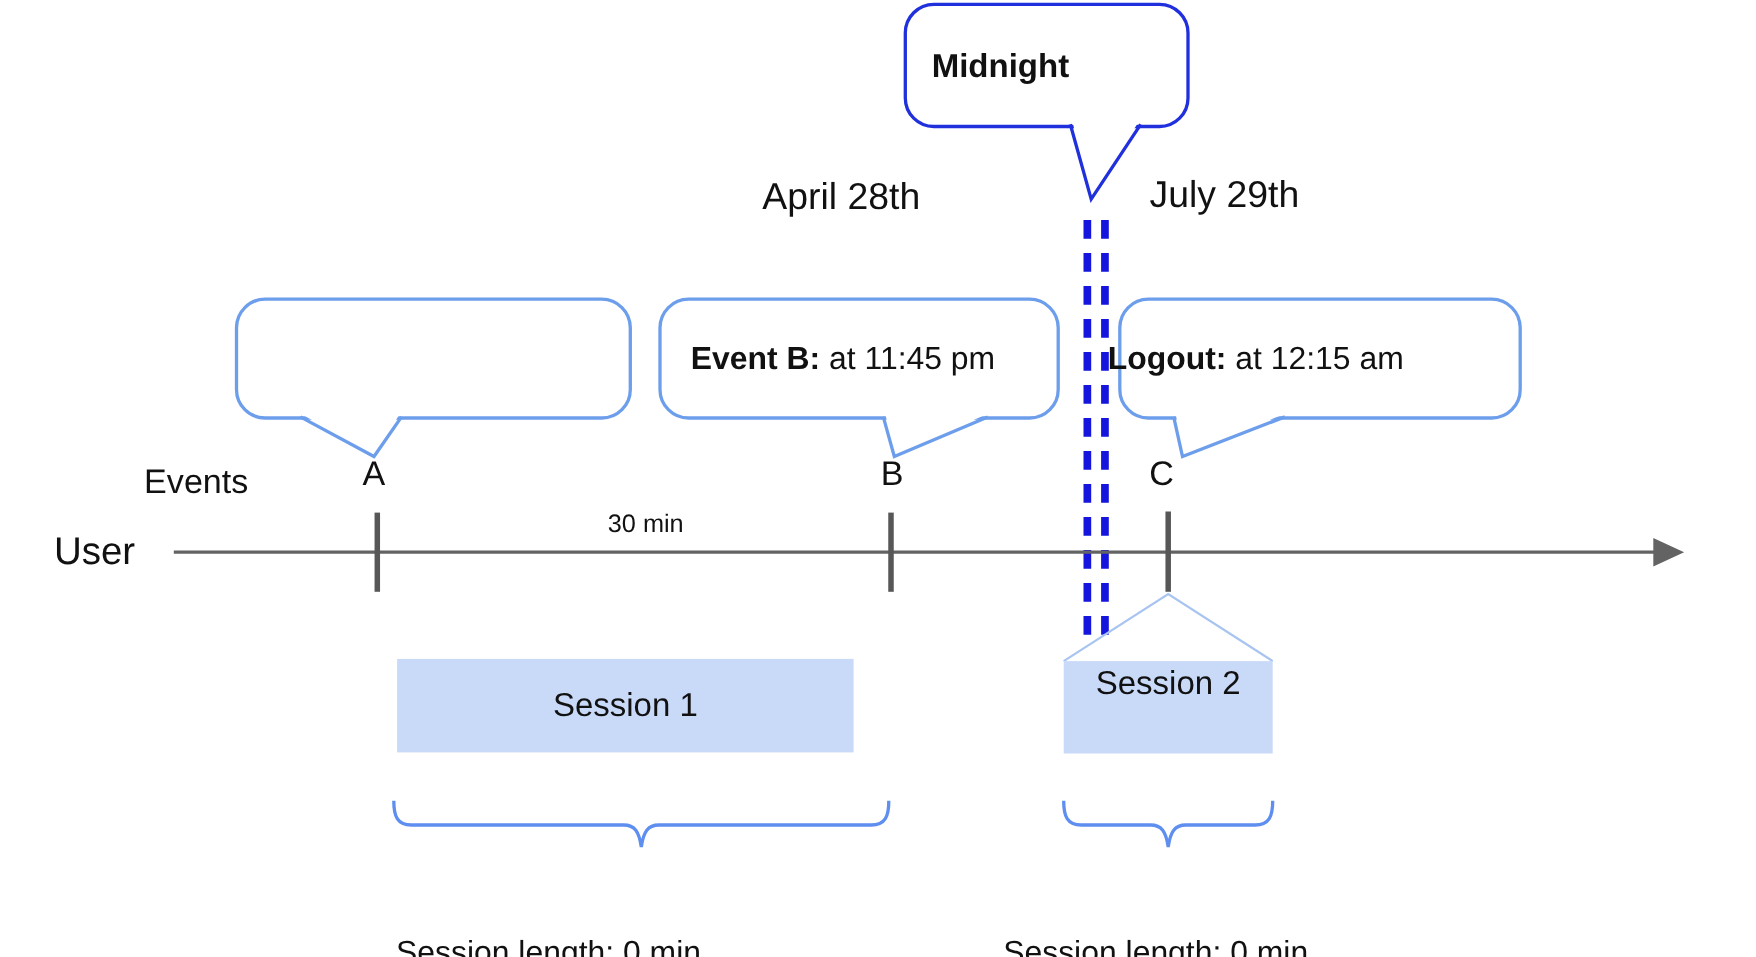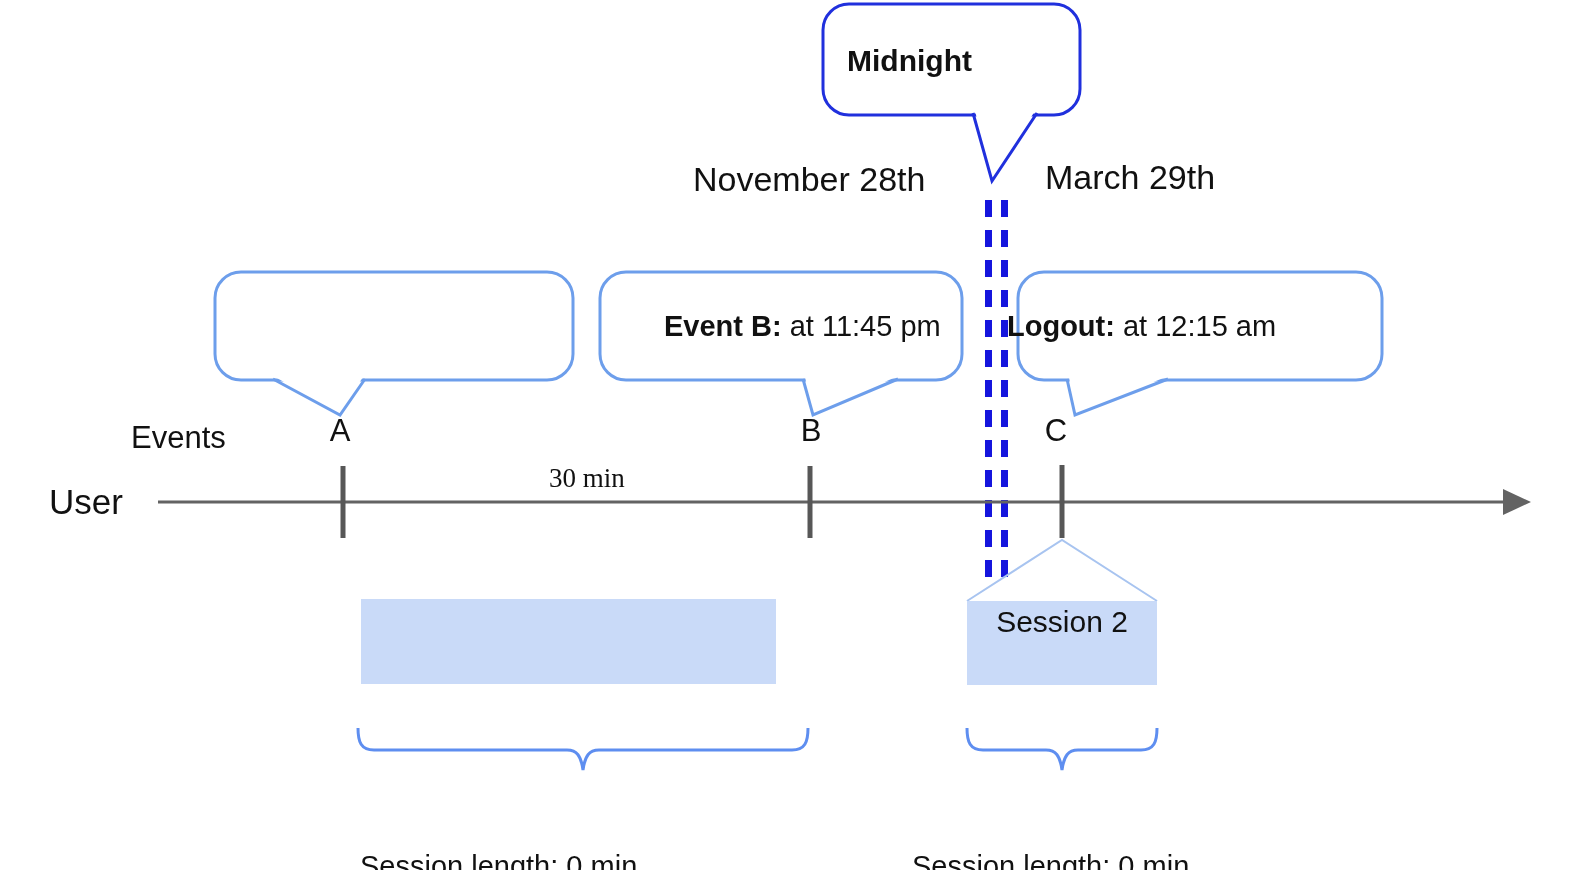--- a/index.html
+++ b/index.html
@@ -13,21 +13,21 @@
   }
   #shapes{position:absolute;left:0;top:0;}
   .txt{position:absolute;white-space:nowrap;}
   .bubble-text{font-size:29px;}
   .bubble-text b{font-weight:bold;}
   .midnight-text{font-size:30px;font-weight:bold;}
   .date-label{font-size:34px;}
   .axis-label{font-size:31px;}
   .user-label{font-size:35px;}
   .event-letter{font-size:31px;transform:translateX(-50%);}
-  .interval-label{font-size:27px;transform:translateX(-50%);font-family:Liberation Serif, serif;}
+  .interval-label{font-size:23px;transform:translateX(-50%);}
   .session-name{
     position:absolute;display:flex;align-items:center;justify-content:center;
     font-size:30px;
   }
   .session-length{font-size:29px;margin-top:40px;}
 </style>
 </head>
 <body>
 
 <div id="canvas">
@@ -64,37 +64,38 @@
     <rect x="1018" y="272" width="364" height="108" rx="26" fill="#ffffff" stroke-width="3" stroke="#6d9eeb"></rect>
     <polygon points="1069,377 1075,413 1166,377" fill="#ffffff"></polygon>
     <polyline points="1067,379 1075,415 1168,379" fill="none" stroke-width="3" stroke="#6d9eeb"></polyline>
 
     <path d="M358,728 C358,742 361,750 374,750 L567,750 C577,750 581,756 583,770 C585,756 589,750 599,750 L792,750 C805,750 808,742 808,728" fill="none" stroke-width="3" stroke="#5e8ef0"></path>
     <path d="M967,728 C967,742 970,750 983,750 L1046,750 C1056,750 1060,756 1062,770 C1064,756 1068,750 1078,750 L1141,750 C1154,750 1157,742 1157,728" fill="none" stroke-width="3" stroke="#5e8ef0"></path>
   </svg>
 
   <div class="txt midnight-text" style="left:847px;top:44px;">Midnight</div>
 
-  <div class="txt date-label" style="left:693px;top:160px;">November 28th</div>
-  <div class="txt date-label" style="left:1045px;top:158px;">March 29th</div>
+  <div class="txt date-label" style="left:693px;top:160px;">April 28th</div>
+  <div class="txt date-label" style="left:1045px;top:158px;">July 29th</div>
 
-  <div class="txt bubble-text" style="left:628px;top:310px;margin-left:36px;">
+  <div class="txt bubble-text" style="left:628px;top:310px;">
     <b>Event B:</b><span> at 11:45 pm</span>
   </div>
   <div class="txt bubble-text" style="left:1007px;top:310px;">
     <b>Logout:</b><span> at 12:15 am</span>
   </div>
 
   <div class="txt axis-label" style="left:131px;top:420px;text-align:center;">Events</div>
   <div class="txt user-label" style="left:49px;top:482px;">User</div>
 
   <div class="txt event-letter" style="left:340px;top:413px;">A</div>
   <div class="txt event-letter" style="left:811px;top:413px;">B</div>
   <div class="txt event-letter" style="left:1056px;top:413px;">C</div>
 
   <div class="txt interval-label" style="left:587px;top:463px;">30 min</div>
 
+  <div class="session-name" style="left:361px;top:599px;width:415px;height:85px;">Session 1</div>
   <div class="session-name" style="left:967px;top:580px;width:190px;height:84px;">Session 2</div>
 
   <div class="txt session-length" style="left:360px;top:810px;">Session length: 0 min</div>
   <div class="txt session-length" style="left:912px;top:810px;">Session length: 0 min</div>
 
 </div>
 
 </body></html>

